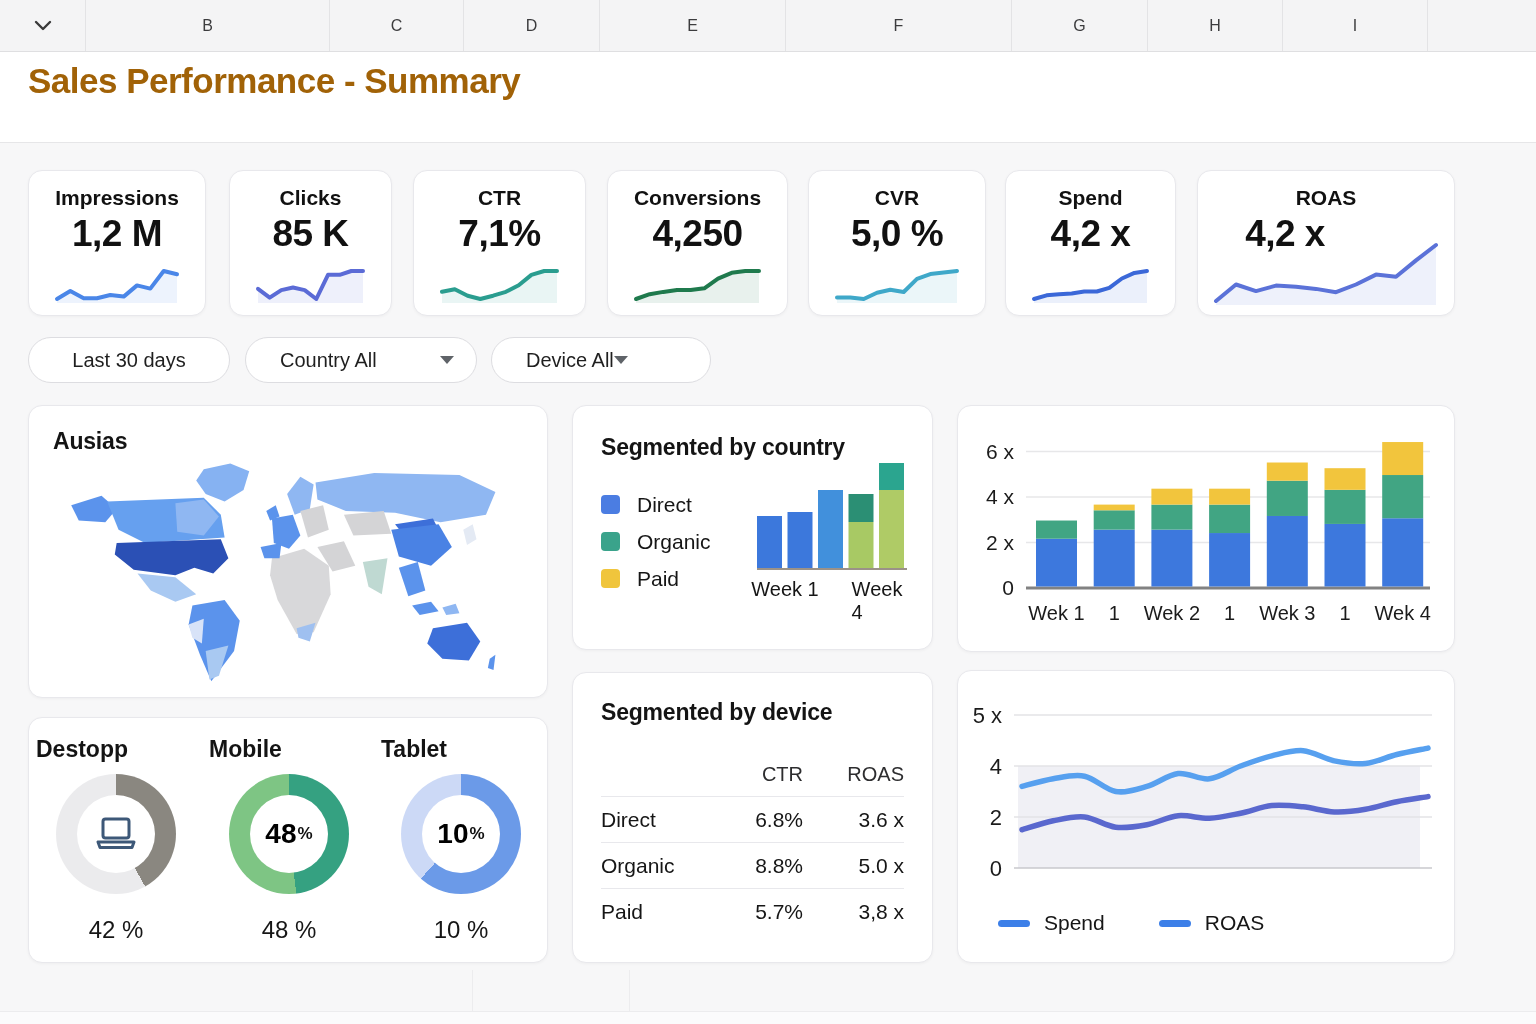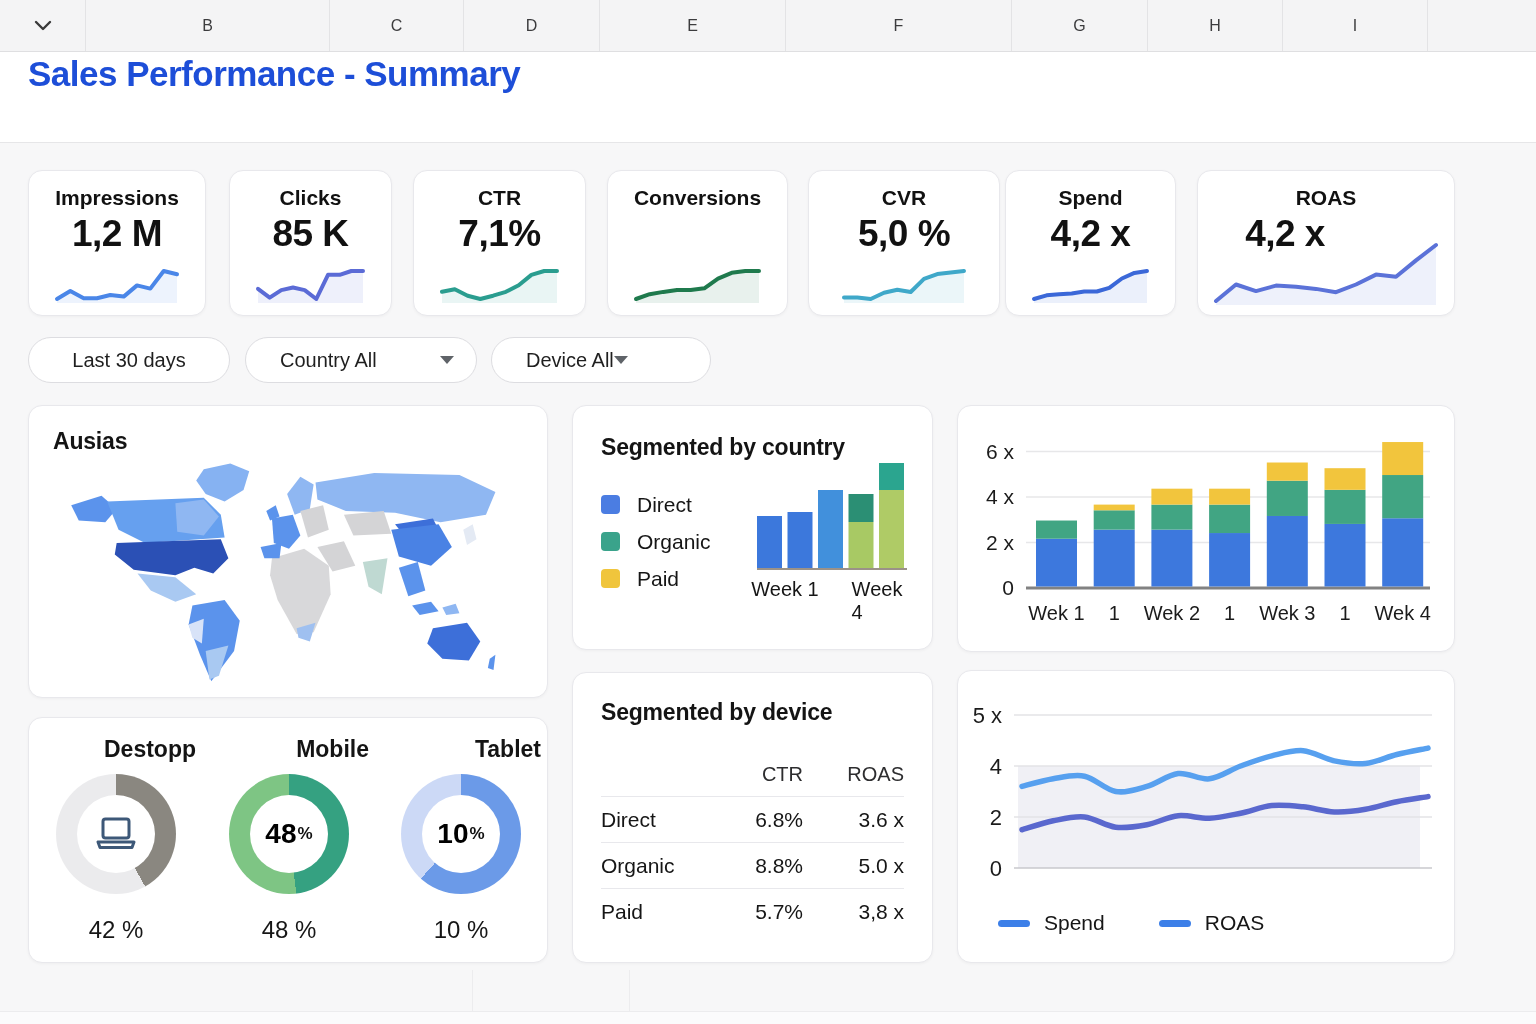--- a/index.html
+++ b/index.html
@@ -7,36 +7,36 @@
   .screen{position:relative;width:1536px;height:1024px;background:#f7f7f8;overflow:hidden;}
 
   
   .col-headers{position:absolute;top:0;left:0;width:1536px;height:52px;background:#f4f4f5;
     border-bottom:1px solid #dfdfe1;display:flex;}
   .col-cell{height:100%;display:flex;align-items:center;justify-content:center;
     border-right:1px solid #e3e3e5;font-size:16px;color:#3c3c3e;}
   .corner{width:86px;background:#f4f4f5;}
   .title-band{position:absolute;top:52px;left:0;width:1536px;height:91px;background:#ffffff;
     border-bottom:1px solid #e6e6e8;}
-  .page-title{position:absolute;left:28px;top:2px;font-size:35px;font-weight:700;
-    letter-spacing:-0.5px;color:#1d4ed8;margin:0;}
+  .page-title{position:absolute;left:28px;top:9px;font-size:35px;font-weight:700;
+    letter-spacing:-0.5px;color:#a16207;margin:0;}
 
   
   .card{position:absolute;background:#ffffff;border:1.5px solid #e8e8ec;border-radius:14px;
     box-shadow:0 1px 3px rgba(0,0,0,0.04);}
 
   
   .kpi{top:170px;height:146px;}
   .kpi .kpi-label{position:absolute;top:15px;left:0;right:0;text-align:center;
     font-size:21px;font-weight:600;color:#111;}
   .kpi .kpi-value{position:absolute;top:42px;left:0;right:0;text-align:center;
     font-size:37px;font-weight:700;color:#111;letter-spacing:-0.5px;}
   .kpi svg.spark{position:absolute;left:24px;right:24px;bottom:12px;height:36px;width:calc(100% - 48px);}
   .kpi-1{left:28px;width:178px;} .kpi-2{left:229px;width:163px;} .kpi-3{left:413px;width:173px;}
-  .kpi-4{left:607px;width:181px;} .kpi-5{left:808px;width:192px;} .kpi-6{left:1005px;width:171px;}
+  .kpi-4{left:607px;width:181px;} .kpi-5{left:808px;width:178px;} .kpi-6{left:1005px;width:171px;}
   .kpi-7{left:1197px;width:258px;}
   .kpi-7 .kpi-value{left:8%;right:40%;}
   .kpi-7 svg.spark{left:14px;right:14px;bottom:10px;height:64px;width:calc(100% - 28px);}
 
   
   .chip{position:absolute;top:337px;height:46px;background:#fff;border:1.5px solid #dddde1;
     border-radius:24px;display:flex;align-items:center;font-size:20px;font-weight:500;color:#1f1f1f;}
   .chip-1{left:28px;width:202px;justify-content:center;}
   .chip-2{left:245px;width:232px;padding:0 22px 0 34px;justify-content:space-between;}
   .chip-3{left:491px;width:220px;padding:0 22px 0 34px;justify-content:flex-start;}
@@ -78,21 +78,21 @@
   
   .line-card{left:957px;top:670px;width:498px;height:293px;}
   .line-legend{position:absolute;left:40px;top:240px;display:flex;align-items:center;}
   .line-legend .swatch{width:32px;height:7px;border-radius:4px;margin-right:14px;}
   .line-legend .ll-label{font-size:21px;color:#161616;margin-right:54px;}
 
   
   .donut-card{left:28px;top:717px;width:520px;height:246px;}
   .donut-group{position:absolute;top:0;width:160px;height:246px;}
   .dg-1{left:7px;} .dg-2{left:180px;} .dg-3{left:352px;}
-  .donut-title{position:absolute;top:18px;left:0;right:0;text-align:right;
+  .donut-title{position:absolute;top:18px;left:0;right:0;text-align:left;
     font-size:23px;font-weight:700;color:#141414;}
   .donut{position:absolute;left:20px;top:56px;width:120px;height:120px;border-radius:50%;}
   .hole{position:absolute;left:21px;top:21px;width:78px;height:78px;border-radius:50%;background:#fff;
     display:flex;align-items:center;justify-content:center;}
   .hole .big{font-size:28px;font-weight:700;color:#000000;}
   .hole .small{font-size:17px;font-weight:600;color:#111;margin-left:1px;}
   .donut-below{position:absolute;top:198px;left:0;right:0;text-align:center;font-size:24px;color:#161616;}
 
   
   .grid-h{position:absolute;left:0;width:1536px;height:0;border-top:1.5px solid #ececee;}
@@ -146,20 +146,21 @@
   <div class="card kpi kpi-3">
     <div class="kpi-label">CTR</div>
     <div class="kpi-value">7,1%</div>
     <svg class="spark" viewBox="0 0 123 36">
         <polygon points="4.0,24.8 16.8,22.2 29.6,28.7 42.3,32.0 55.1,28.7 67.9,24.8 80.7,18.3 93.4,7.9 106.2,4.0 119.0,4.0 119,36 4,36" fill="#2A9D8F" opacity="0.1"></polygon>
         <polyline points="4.0,24.8 16.8,22.2 29.6,28.7 42.3,32.0 55.1,28.7 67.9,24.8 80.7,18.3 93.4,7.9 106.2,4.0 119.0,4.0" fill="none" stroke="#2A9D8F" stroke-width="4" stroke-linecap="round" stroke-linejoin="round"></polyline>
       </svg>
   </div>
   <div class="card kpi kpi-4">
     <div class="kpi-label">Conversions</div>
+    <div class="kpi-value">4,250</div>
     <svg class="spark" viewBox="0 0 131 36">
         <polygon points="4.0,32.0 17.7,27.2 31.3,24.9 45.0,23.1 58.7,23.1 72.3,21.3 86.0,11.7 99.7,5.8 113.3,4.0 127.0,4.0 127,36 4,36" fill="#1F7A4D" opacity="0.1"></polygon>
         <polyline points="4.0,32.0 17.7,27.2 31.3,24.9 45.0,23.1 58.7,23.1 72.3,21.3 86.0,11.7 99.7,5.8 113.3,4.0 127.0,4.0" fill="none" stroke="#1F7A4D" stroke-width="4" stroke-linecap="round" stroke-linejoin="round"></polyline>
       </svg>
   </div>
   <div class="card kpi kpi-5">
     <div class="kpi-label">CVR</div>
     <div class="kpi-value">5,0 %</div>
     <svg class="spark" viewBox="0 0 128 36">
         <polygon points="4.0,30.4 17.3,30.4 30.7,32.0 44.0,25.8 57.3,22.7 70.7,25.0 84.0,11.8 97.3,7.1 110.7,5.6 124.0,4.0 124,36 4,36" fill="#3FA8C9" opacity="0.1"></polygon>

